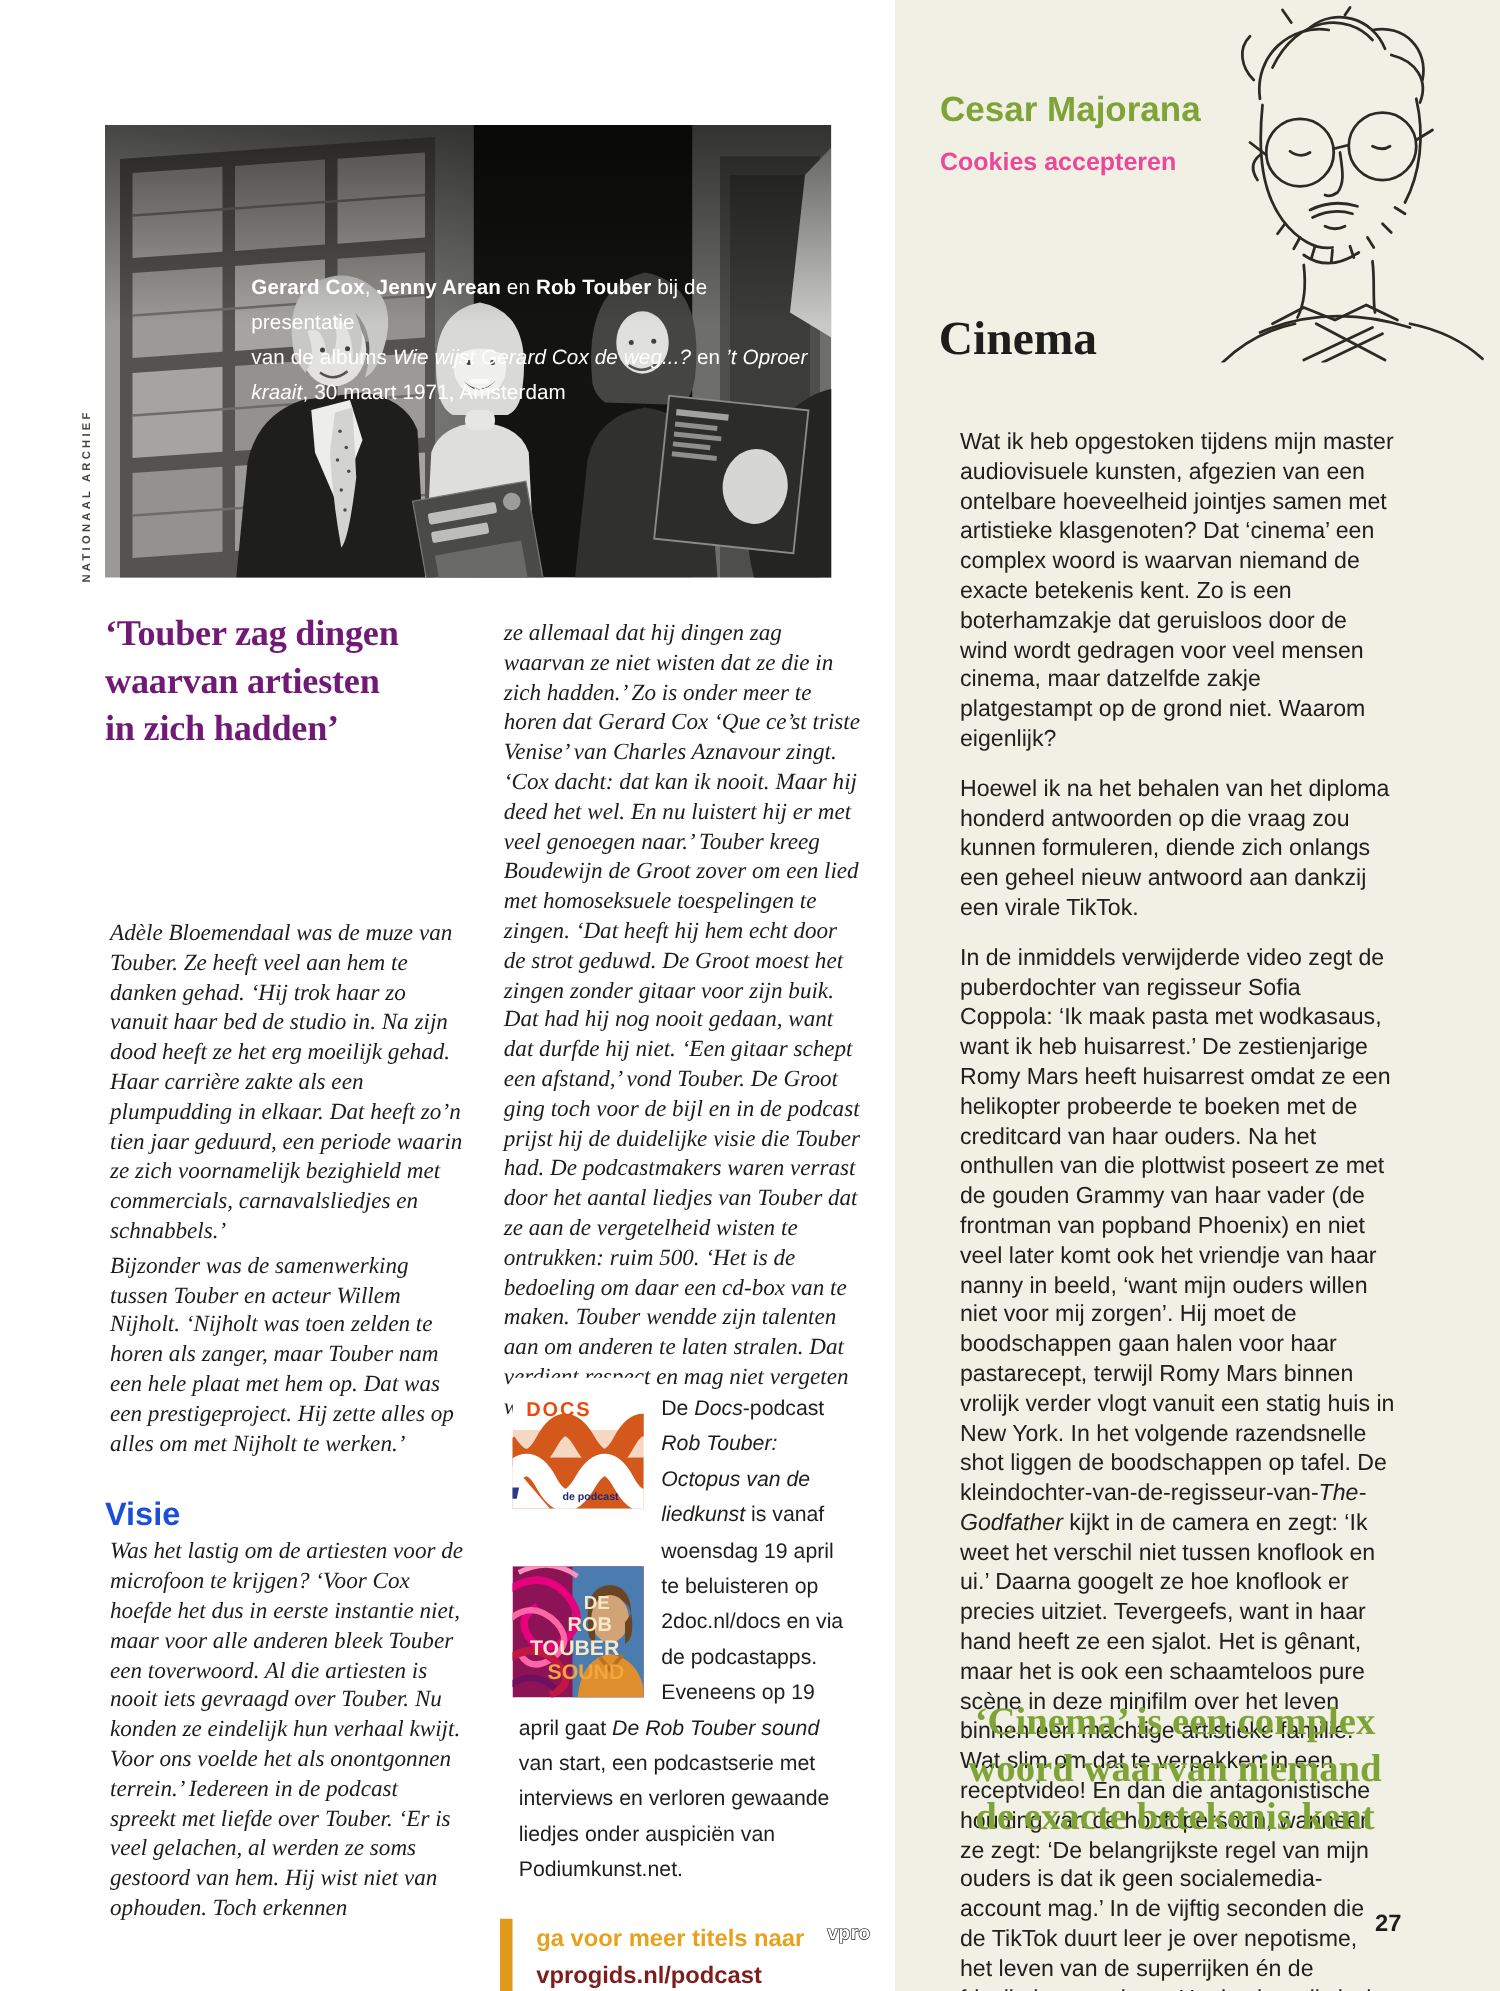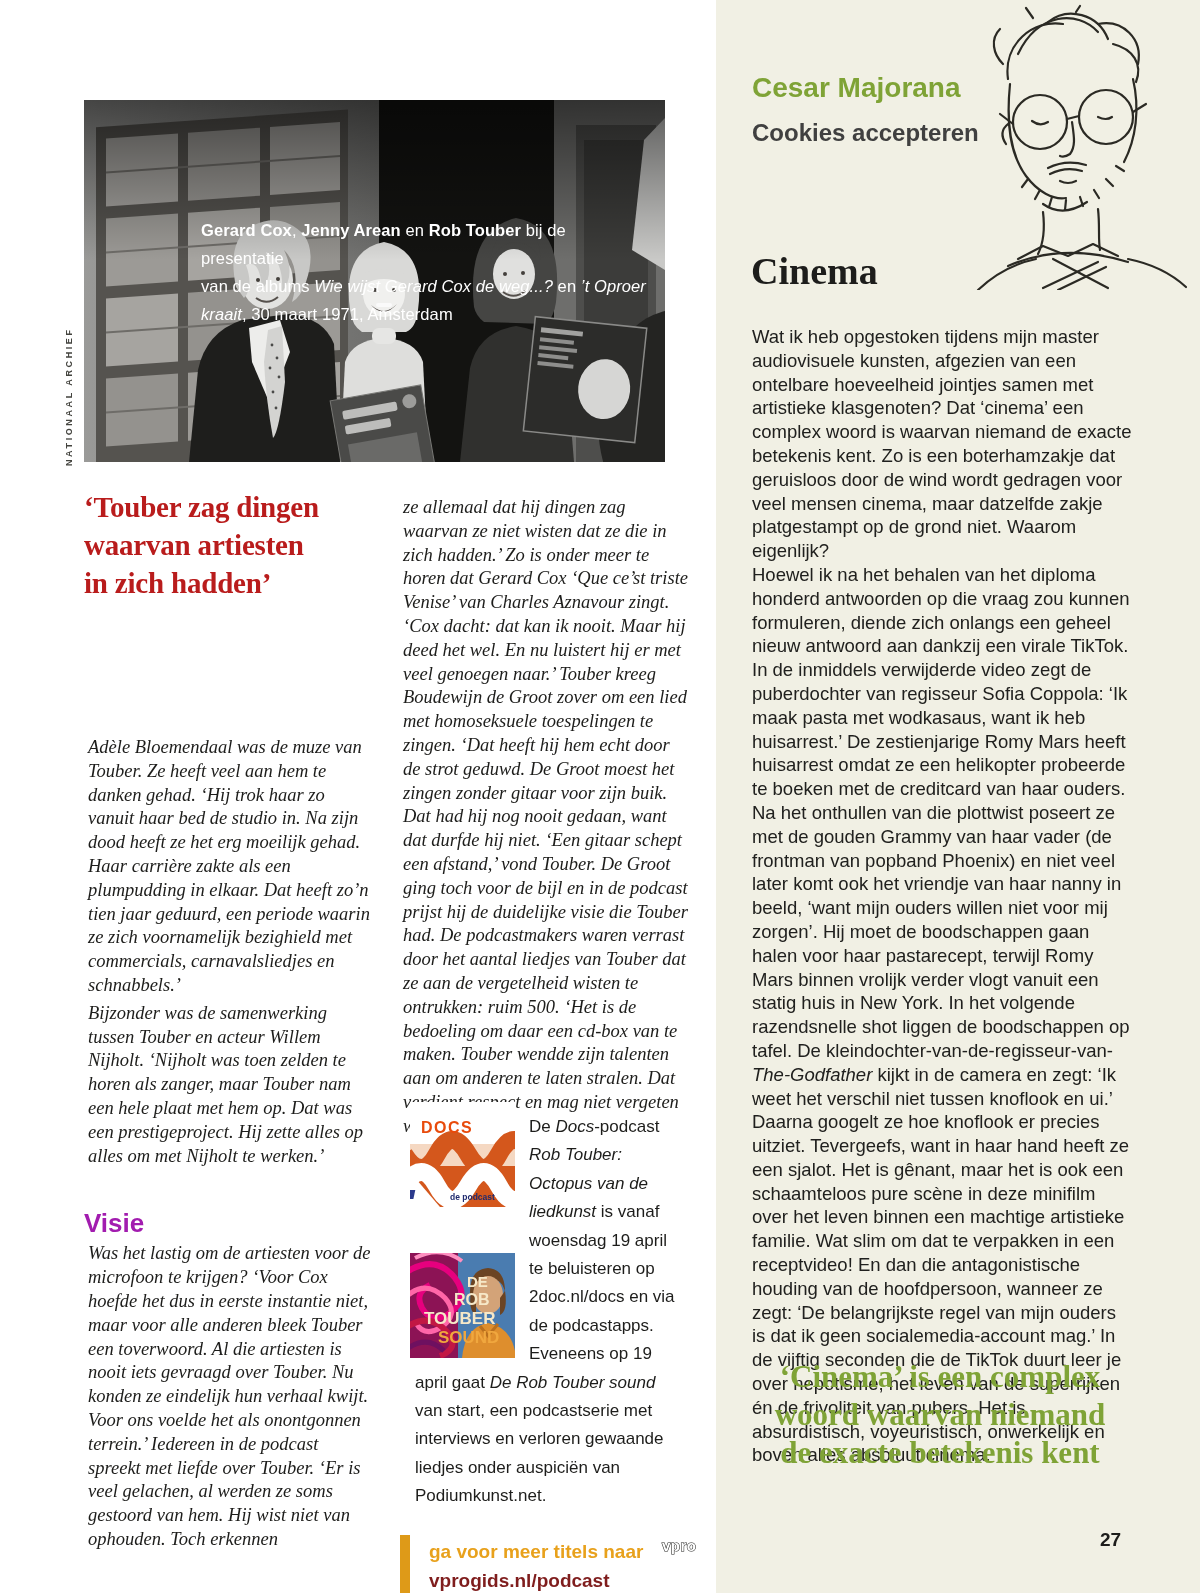--- a/index.html
+++ b/index.html
@@ -14,52 +14,52 @@
            font-size:16.5px;line-height:28px;letter-spacing:0.1px;}
   .caption .b{font-weight:bold;}
   .caption .i{font-style:italic;}
   .credit{position:absolute;left:64px;top:320px;height:146px;width:14px;
           writing-mode:vertical-rl;transform:rotate(180deg);
           font-size:9px;font-weight:bold;letter-spacing:2.6px;color:#44443f;}
 
   
   .pullquote{position:absolute;left:84px;top:488px;width:330px;
              font-family:"Liberation Serif","DejaVu Serif",serif;font-weight:bold;
-             font-size:29px;line-height:38px;color:#b91c1c;letter-spacing:-0.2px;}
+             font-size:29px;line-height:38px;color:#701a75;letter-spacing:-0.2px;}
   .col{position:absolute;width:293px;font-family:"Liberation Serif","DejaVu Serif",serif;
        font-size:18.5px;line-height:23.8px;color:#1d1d1b;}
   .col p{margin:4px;font-style:italic;}
   #col1{left:84px;top:732px;}
   #col2{left:399px;top:492px;}
   .section-h{font-family:"Liberation Sans","DejaVu Sans",sans-serif;font-weight:bold;
-             font-size:26px;line-height:30px;margin:40px 0 2px 0;color:#a21caf;}
+             font-size:26px;line-height:30px;margin:28px 0 2px 0;color:#1d4ed8;}
   .endmark{display:inline-block;width:11px;height:11px;background:#e0941f;margin-left:7px;}
 
   
   .promo{position:absolute;left:399px;top:1097px;width:296px;
          font-size:17px;line-height:28.4px;color:#1d1d1b;}
   .covers{float:left;width:105px;margin:5px 14px 6px 11px;}
   .covers svg{display:block;}
   .covers svg + svg{margin-top:46px;}
   .promo-text{margin:16px;}
   .promo-text .i{font-style:italic;}
   .cta{clear:left;margin:24px 0 0 1px;border-left:10px solid #de9a18;padding:2px 0 4px 19px;}
   .cta1{color:#e8a11c;font-weight:bold;font-size:19px;line-height:29px;}
   .cta2{color:#7f1d1d;font-weight:bold;font-size:19px;line-height:29px;}
 
   
   .author{position:absolute;left:752px;top:72px;font-size:28px;font-weight:bold;color:#7fa336;}
-  .colname{position:absolute;left:752px;top:119px;font-size:24px;font-weight:bold;color:#404040;}
+  .colname{position:absolute;left:752px;top:119px;font-size:20px;font-weight:bold;color:#ec4899;}
   .portrait{position:absolute;left:948px;top:4px;width:242px;height:286px;}
   .cinema-title{position:absolute;left:751px;top:250px;margin:0;
                 font-family:"Liberation Serif","DejaVu Serif",serif;
                 font-size:38px;line-height:42px;font-weight:bold;color:#1d1d1b;}
   .colbody{position:absolute;left:752px;top:325px;width:380px;
            font-size:18.5px;line-height:23.8px;color:#20201e;}
-  .colbody p{margin:0;}
+  .colbody p{margin:16px;}
   .colbody .i{font-style:italic;}
   .green-quote{position:absolute;left:740px;top:1358px;width:400px;text-align:center;
                font-family:"Liberation Serif","DejaVu Serif",serif;font-weight:bold;
                font-size:31px;line-height:38px;color:#7fa336;}
 
   
   .brand{position:absolute;left:661px;top:1536px;}
   .pagenum{position:absolute;left:1100px;top:1529px;width:58px;text-align:left;
            font-size:19px;font-weight:bold;color:#1d1d1b;}
 </style>

